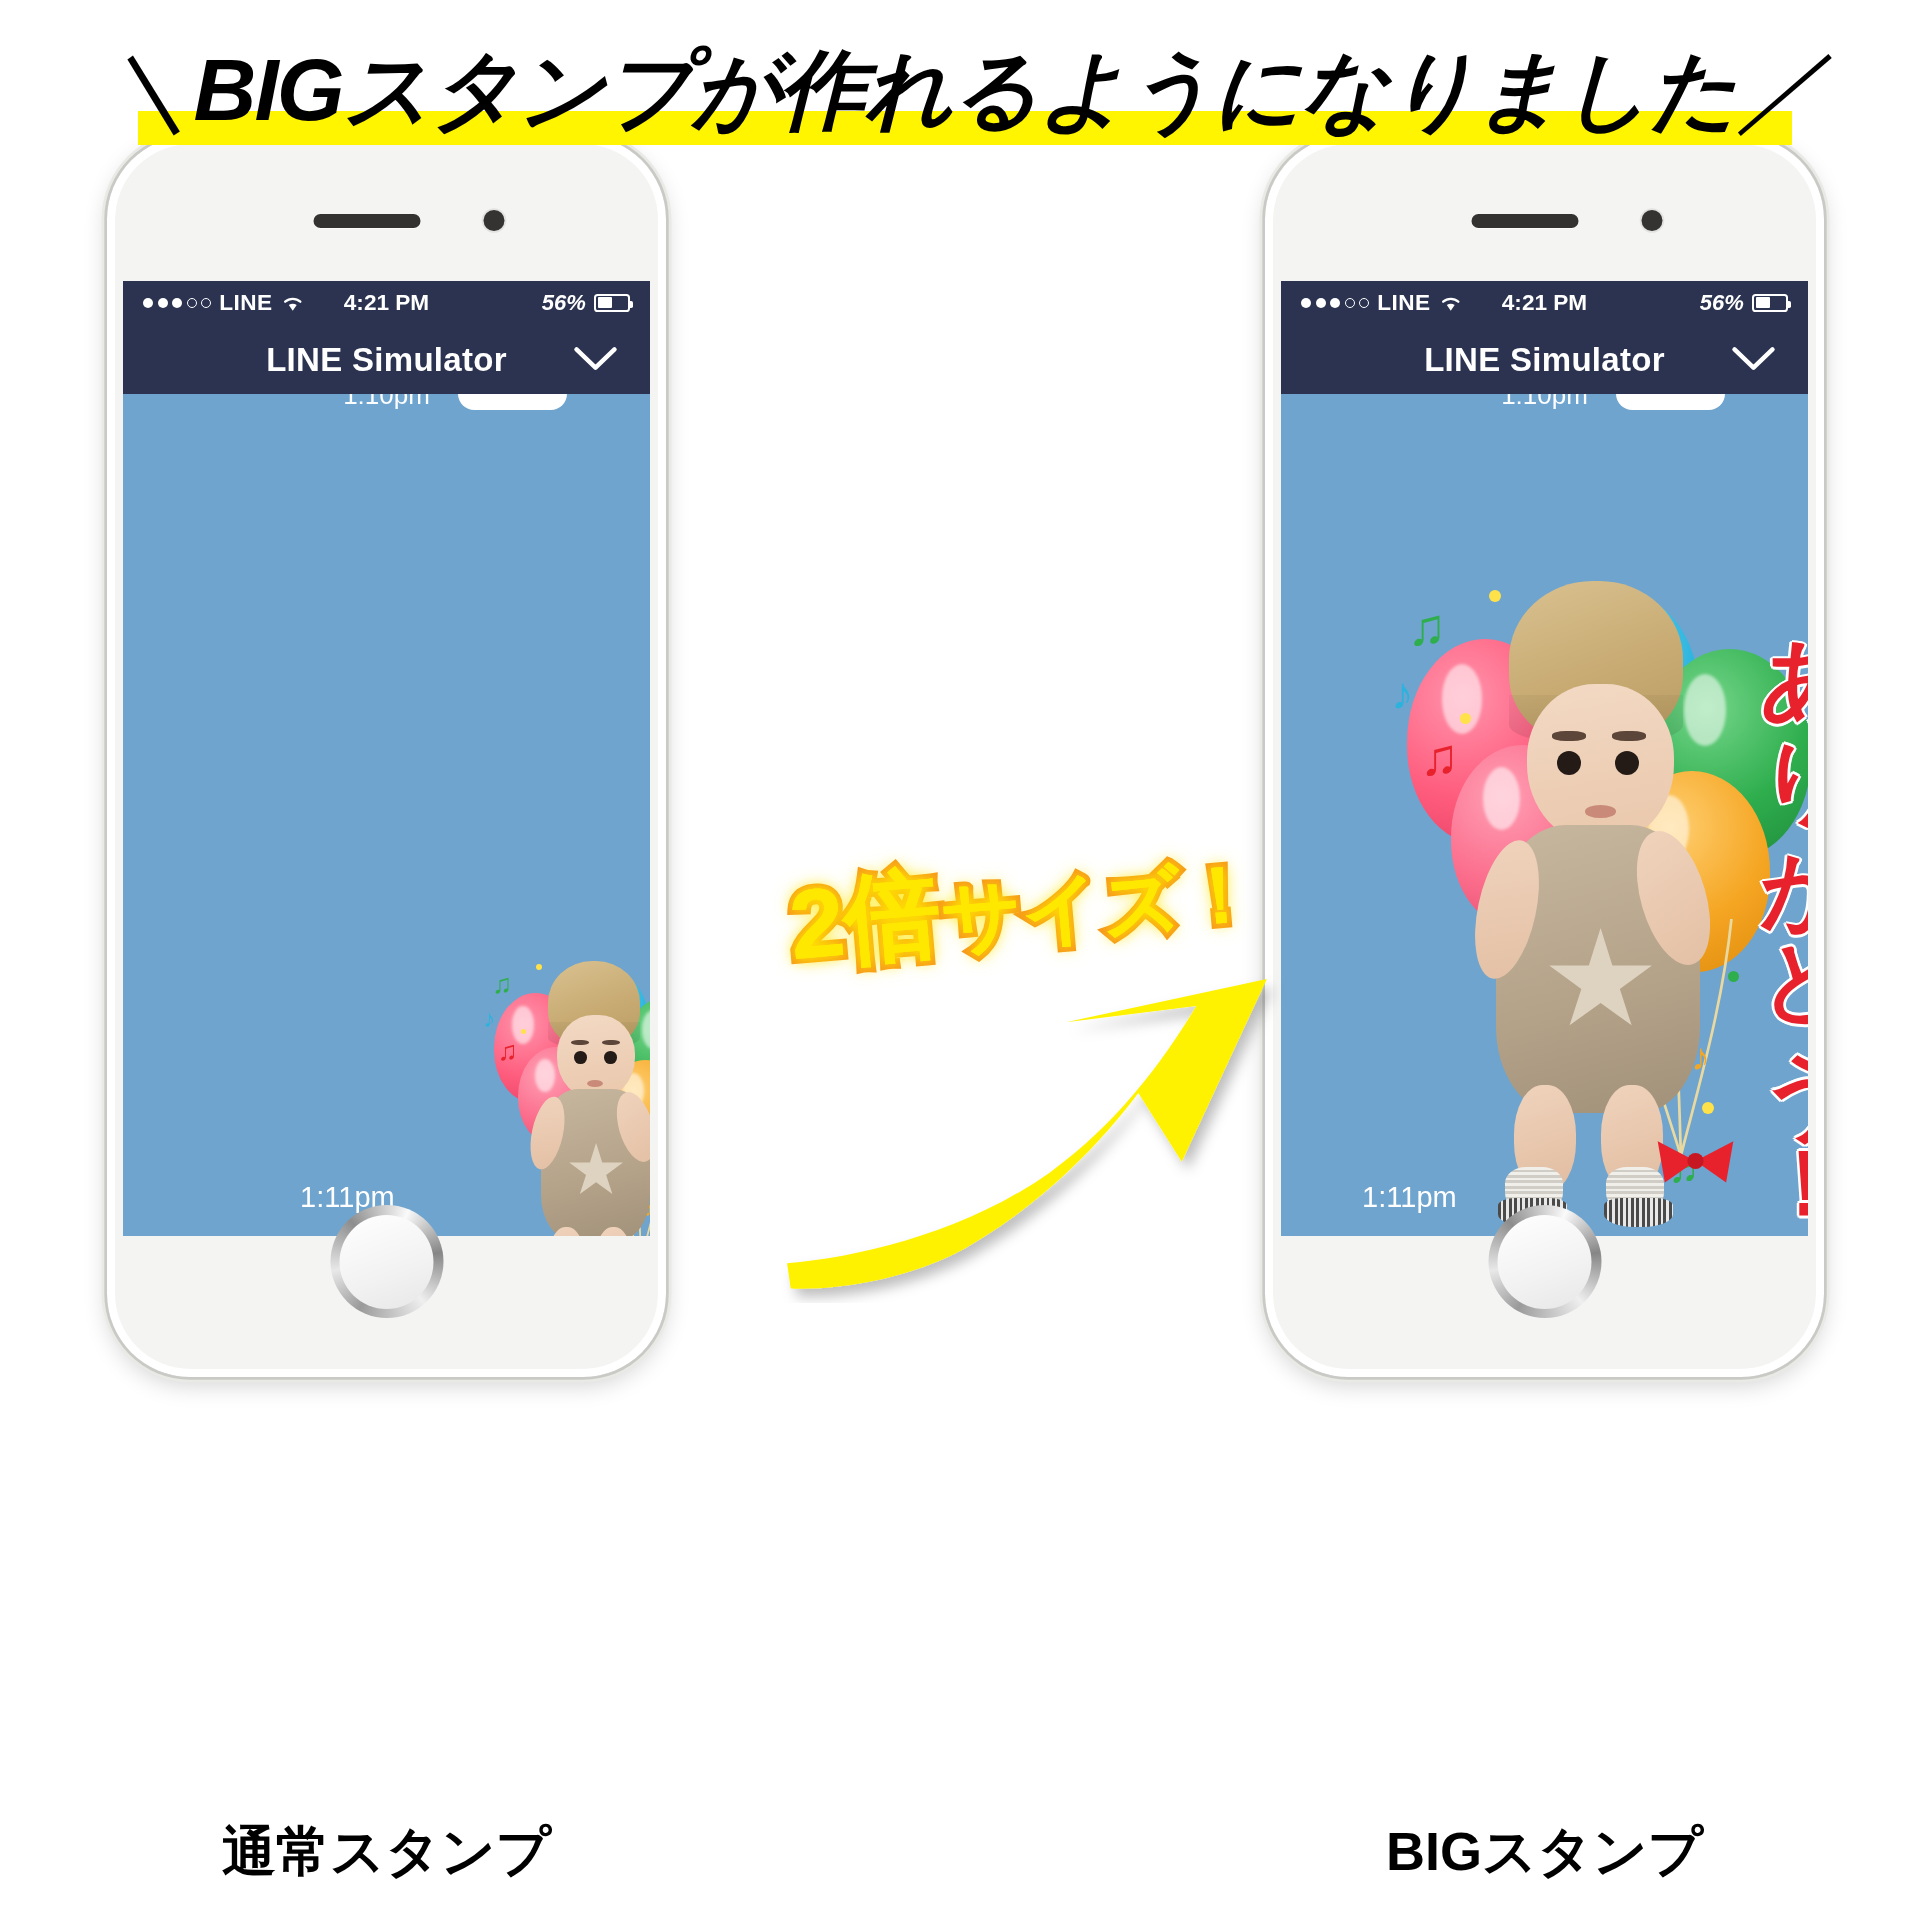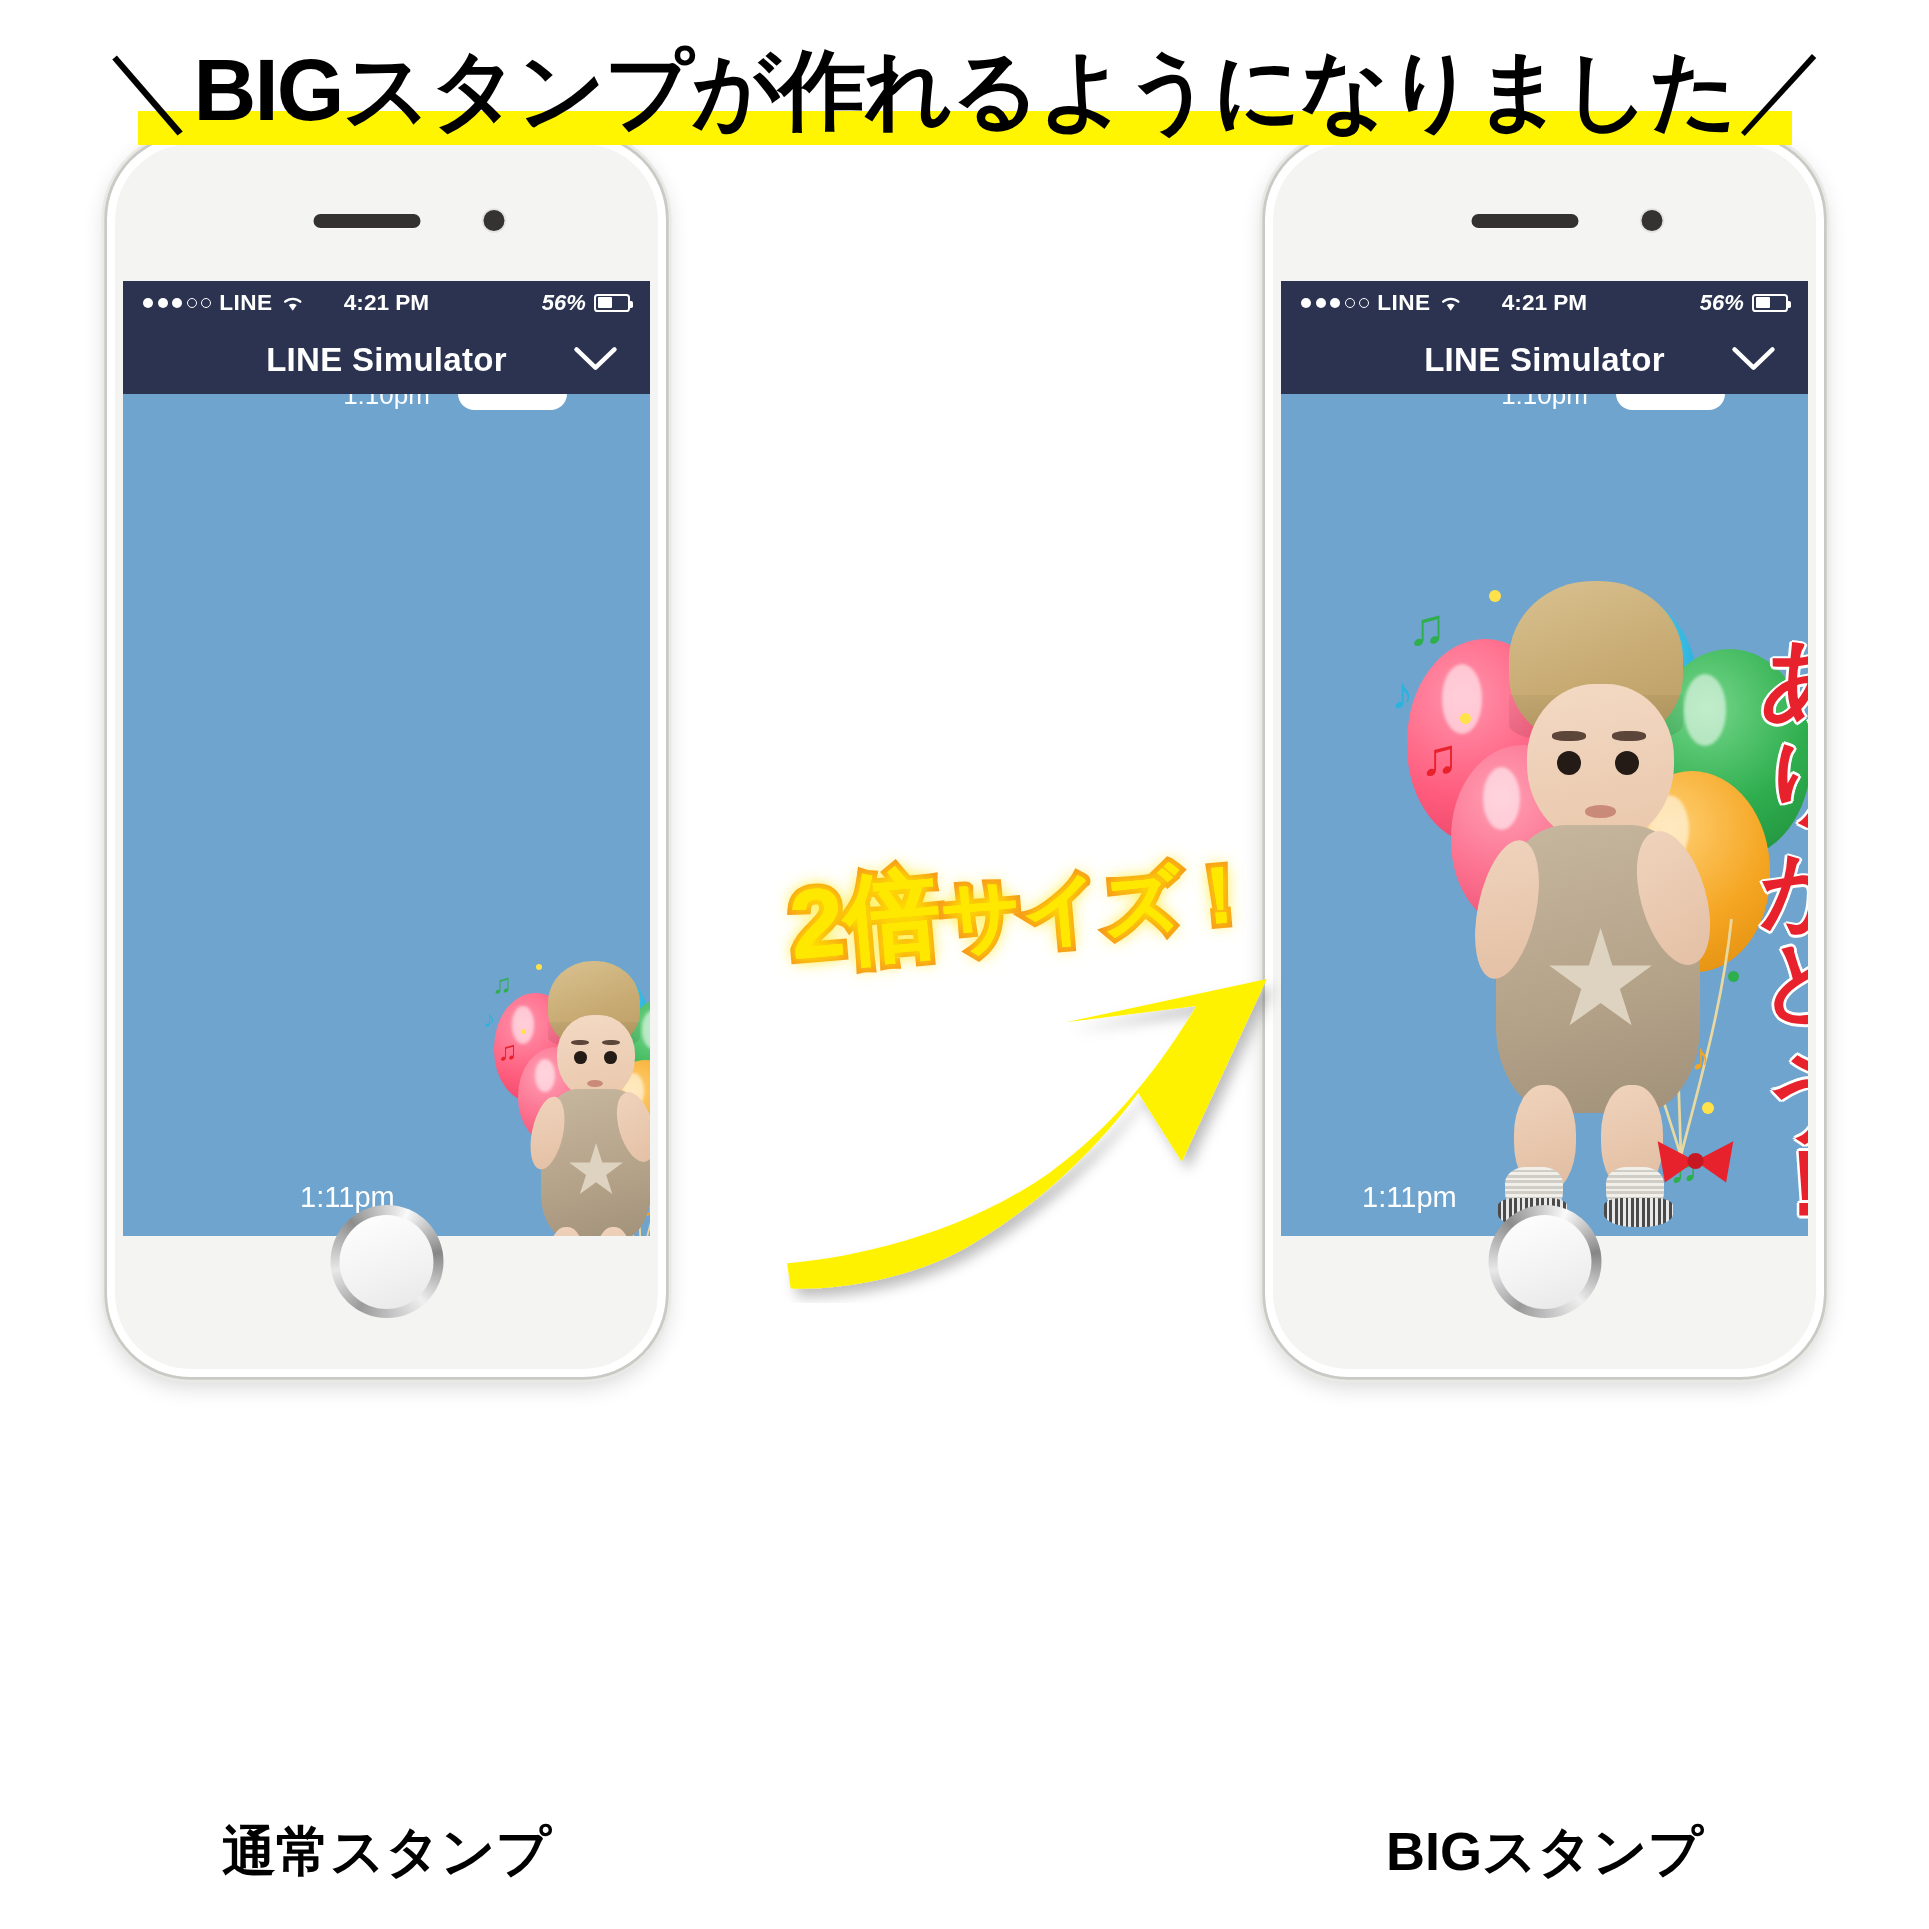--- a/index.html
+++ b/index.html
@@ -13,21 +13,21 @@
 
   
   .headline {
     position: absolute; top: 25px; left: 0; width: 1930px;
     text-align: center;
     font-size: 87px; font-weight: bold;
     color: #000; letter-spacing: -1.8px;
     white-space: nowrap;
     z-index: 40;
   }
-  .hl-inner { position: relative; display: inline-block; padding: 0 5.4px; }
+  .hl-inner { position: relative; display: inline-block; padding: 0 5.4px; font-style: italic; }
   .hl-hi {
     position: absolute; left: 42px; right: 42px; bottom: 7.2px; height: 34px;
     background: #FFF500; z-index: -1;
   }
   .hl-slash { font-weight: normal; font-size: 94px; }
 
   
   .phone {
     position: absolute;
     width: 559px; height: 1241px;

